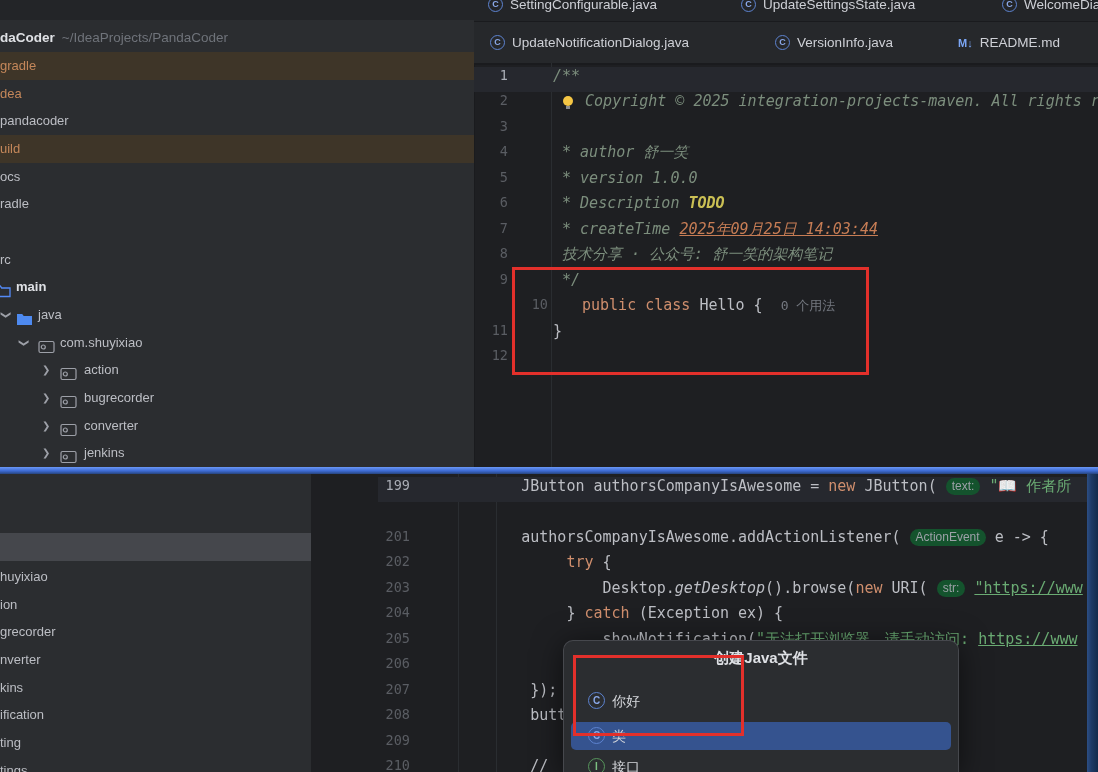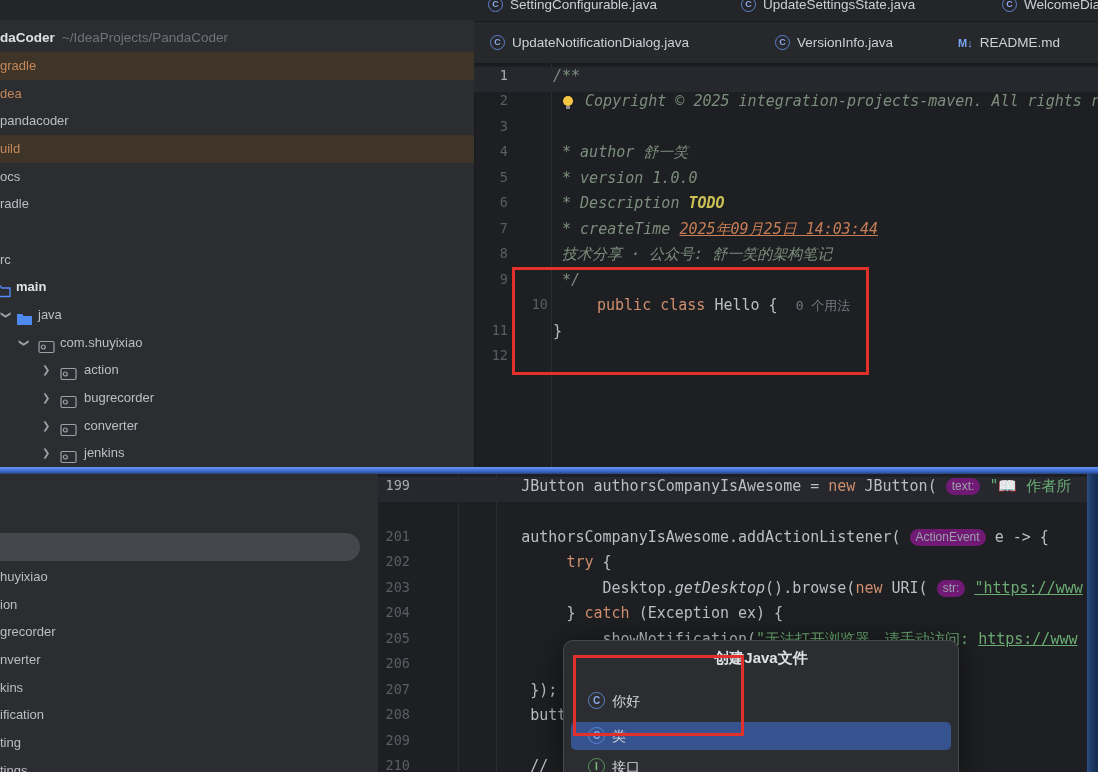--- a/index.html
+++ b/index.html
@@ -44,31 +44,31 @@
       font:15px "DejaVu Sans Mono",monospace;color:#BCBEC4;}
   .tk-plain{color:#BCBEC4;}
   .tk-com{color:#7C8E7D;font-style:italic;}
   .tk-kw{color:#CF8E6D;}
   .tk-str{color:#6AAB73;}
   .tk-strl{color:#6AAB73;text-decoration:underline;}
   .tk-todo{color:#CBC054;font-style:italic;font-weight:bold;}
   .tk-date{color:#C77D55;font-style:italic;text-decoration:underline;}
   .tk-hint{color:#747880;font-size:13px;}
   .tk-ital{color:#BCBEC4;font-style:italic;}
-  .tk-pill{display:inline-block;background:#701a75;color:#9DA1A8;border-radius:9px;
+  .tk-pill{display:inline-block;background:#14532d;color:#9DA1A8;border-radius:9px;
            padding:0 6px;font:12px "Liberation Sans",sans-serif;line-height:17px;vertical-align:1px;}
   .bulb{display:inline-block;width:10px;height:10px;background:#F5C644;border-radius:50%;
         margin:0 3px 0 1px;position:relative;}
   .bulb:after{content:"";position:absolute;left:3px;bottom:-3px;width:4px;height:3px;background:#8A8D91;}
   .gutline{position:absolute;top:0;bottom:0;width:1px;background:#2A2D31;}
 
   
   #bw{left:0;top:467px;width:1098px;height:305px;}
   #bw-strip{left:0;top:0;width:1098px;height:7px;background:linear-gradient(180deg,#6A97F5 0%,#3D6BD4 55%,#27457F 100%);}
-  #bw-left{left:0;top:7px;width:378px;height:298px;background:#2B2D30;overflow:hidden;}
+  #bw-left{left:0;top:7px;width:311px;height:298px;background:#2B2D30;overflow:hidden;}
   #bw-pill{position:absolute;left:-20px;top:59px;width:380px;height:28px;background:#45474C;border-radius:14px;}
   .brow{position:absolute;left:0;width:378px;height:27px;line-height:27px;font-size:13px;color:#BCBEC4;}
   #bw-editor{left:378px;top:7px;width:709px;height:298px;background:#1E1F22;overflow:hidden;}
   #bw-right{right:0;top:7px;width:11px;height:298px;background:linear-gradient(90deg,#2C4E85 0%,#1E3A66 40%,#132B4C 100%);}
 
   
   #popup{left:563px;top:640px;width:394px;height:132px;background:#2B2D30;border:1px solid #46484D;
          border-bottom:none;border-radius:10px 10px 0 0;box-shadow:0 4px 30px rgba(0,0,0,.55);overflow:hidden;z-index:30;}
   #popup-title{position:absolute;left:0;top:8px;width:100%;text-align:center;color:#DFE1E5;
                font-size:15px;font-weight:bold;}
@@ -231,21 +231,21 @@
       <div class="cl" style="top: 182.15px;">
         <span class="ln" style="width: 34px;">8</span>
         <span class="ct" style="left: 79px;"><span class="tk-com"> 技术分享 · 公众号: 舒一笑的架构笔记</span></span>
       </div>
       <div class="cl" style="top: 207.6px;">
         <span class="ln" style="width: 34px;">9</span>
         <span class="ct" style="left: 79px;"><span class="tk-com"> */</span></span>
       </div>
       <div class="cl" style="top: 233.05px;">
         <span class="ln" style="width: 34px; margin-left: 40px;">10</span>
-        <span class="ct" style="left: 79px; padding-left: 44px;"><span class="tk-kw">public class </span><span class="tk-plain">Hello {  </span><span class="tk-hint">0 个用法</span></span>
+        <span class="ct" style="left: 64px; padding-left: 44px;"><span class="tk-kw">public class </span><span class="tk-plain">Hello {  </span><span class="tk-hint">0 个用法</span></span>
       </div>
       <div class="cl" style="top: 258.5px;">
         <span class="ln" style="width: 34px;">11</span>
         <span class="ct" style="left: 79px;"><span class="tk-plain">}</span></span>
       </div>
       <div class="cl" style="top: 283.95px;">
         <span class="ln" style="width: 34px;">12</span>
         <span class="ct" style="left: 79px;"></span>
       </div>
     </div>

